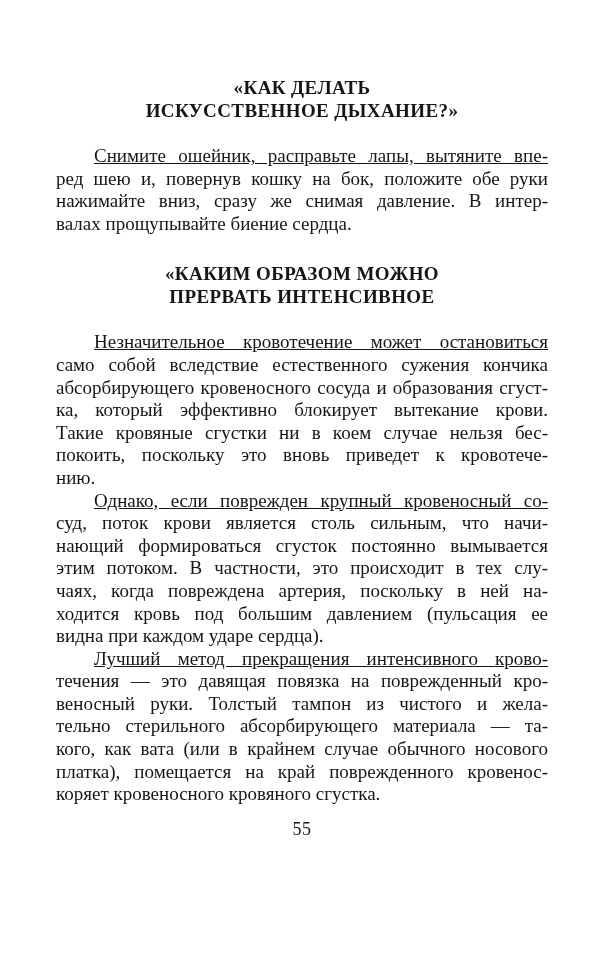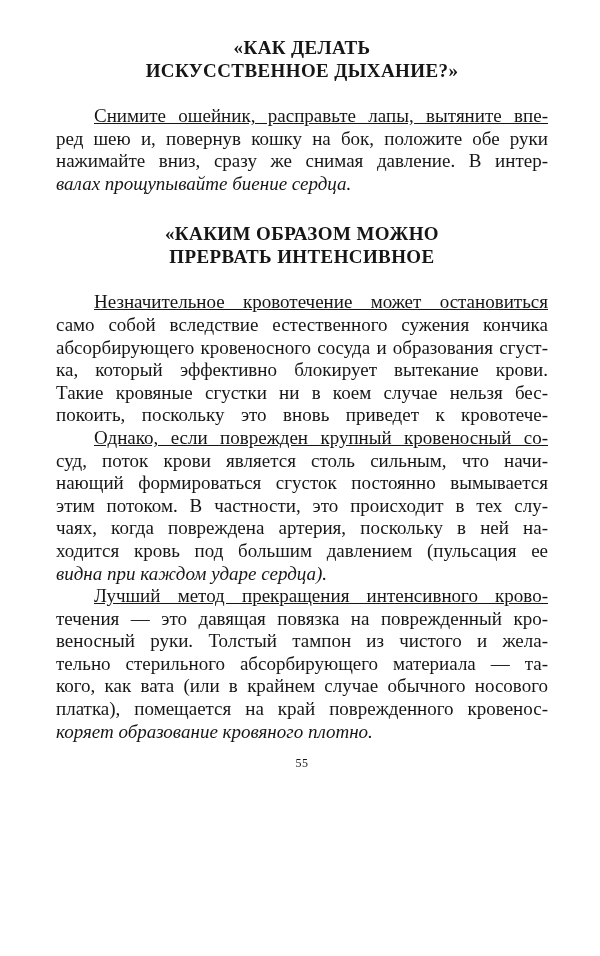--- a/index.html
+++ b/index.html
@@ -13,20 +13,21 @@
     overflow: hidden;
     font-family: "Liberation Serif", "DejaVu Serif", serif;
     color: #161616;
   }
   .page {
     box-sizing: border-box;
     width: 600px;
     height: 782px;
     padding: 36px 52px 0 56px;
     position: relative;
+    margin-top: 40px;
   }
   .heading {
     font-weight: bold;
     font-size: 19px;
     line-height: 23px;
     text-align: center;
     letter-spacing: 0.4px;
   }
   .heading .h-line {
     white-space: nowrap;
@@ -46,25 +47,24 @@
     text-align: justify;
     text-align-last: justify;
     white-space: normal;
   }
   .line.first {
     padding-left: 38px;
     text-decoration: underline;
   }
   .line.last {
     text-align-last: left;
-    font-style: italic;
   }
   .page-number {
     text-align: center;
-    font-size: 12px;
+    font-size: 18px;
     margin-top: 13px;
     letter-spacing: 0.5px;
   }
 </style>
 </head>
 <body>
 
 <div class="page">
 
   <div class="section">
@@ -88,37 +88,38 @@
         <div class="h-line">ПРЕРВАТЬ ИНТЕНСИВНОЕ</div>
       </div>
     <div class="section-body">
         <div class="para">
           <div class="line first">Незначительное кровотечение может остановиться</div>
           <div class="line">само собой вследствие естественного сужения кончика</div>
           <div class="line">абсорбирующего кровеносного сосуда и образования сгуст-</div>
           <div class="line">ка, который эффективно блокирует вытекание крови.</div>
           <div class="line">Такие кровяные сгустки ни в коем случае нельзя бес-</div>
           <div class="line">покоить, поскольку это вновь приведет к кровотече-</div>
+          <div class="line last">нию.</div>
         </div>
         <div class="para">
           <div class="line first">Однако, если поврежден крупный кровеносный со-</div>
           <div class="line">суд, поток крови является столь сильным, что начи-</div>
           <div class="line">нающий формироваться сгусток постоянно вымывается</div>
           <div class="line">этим потоком. В частности, это происходит в тех слу-</div>
           <div class="line">чаях, когда повреждена артерия, поскольку в ней на-</div>
           <div class="line">ходится кровь под большим давлением (пульсация ее</div>
           <div class="line last">видна при каждом ударе сердца).</div>
         </div>
         <div class="para">
           <div class="line first">Лучший метод прекращения интенсивного крово-</div>
           <div class="line">течения — это давящая повязка на поврежденный кро-</div>
           <div class="line">веносный руки. Толстый тампон из чистого и жела-</div>
           <div class="line">тельно стерильного абсорбирующего материала — та-</div>
           <div class="line">кого, как вата (или в крайнем случае обычного носового</div>
           <div class="line">платка), помещается на край поврежденного кровенос-</div>
-          <div class="line last">коряет образование кровяного плотно.</div>
+          <div class="line last">коряет кровеносного кровяного сгустка.</div>
         </div>
       </div>
   </div>
 
   <div class="page-number">55</div>
 
 </div>
 
 </body></html>

